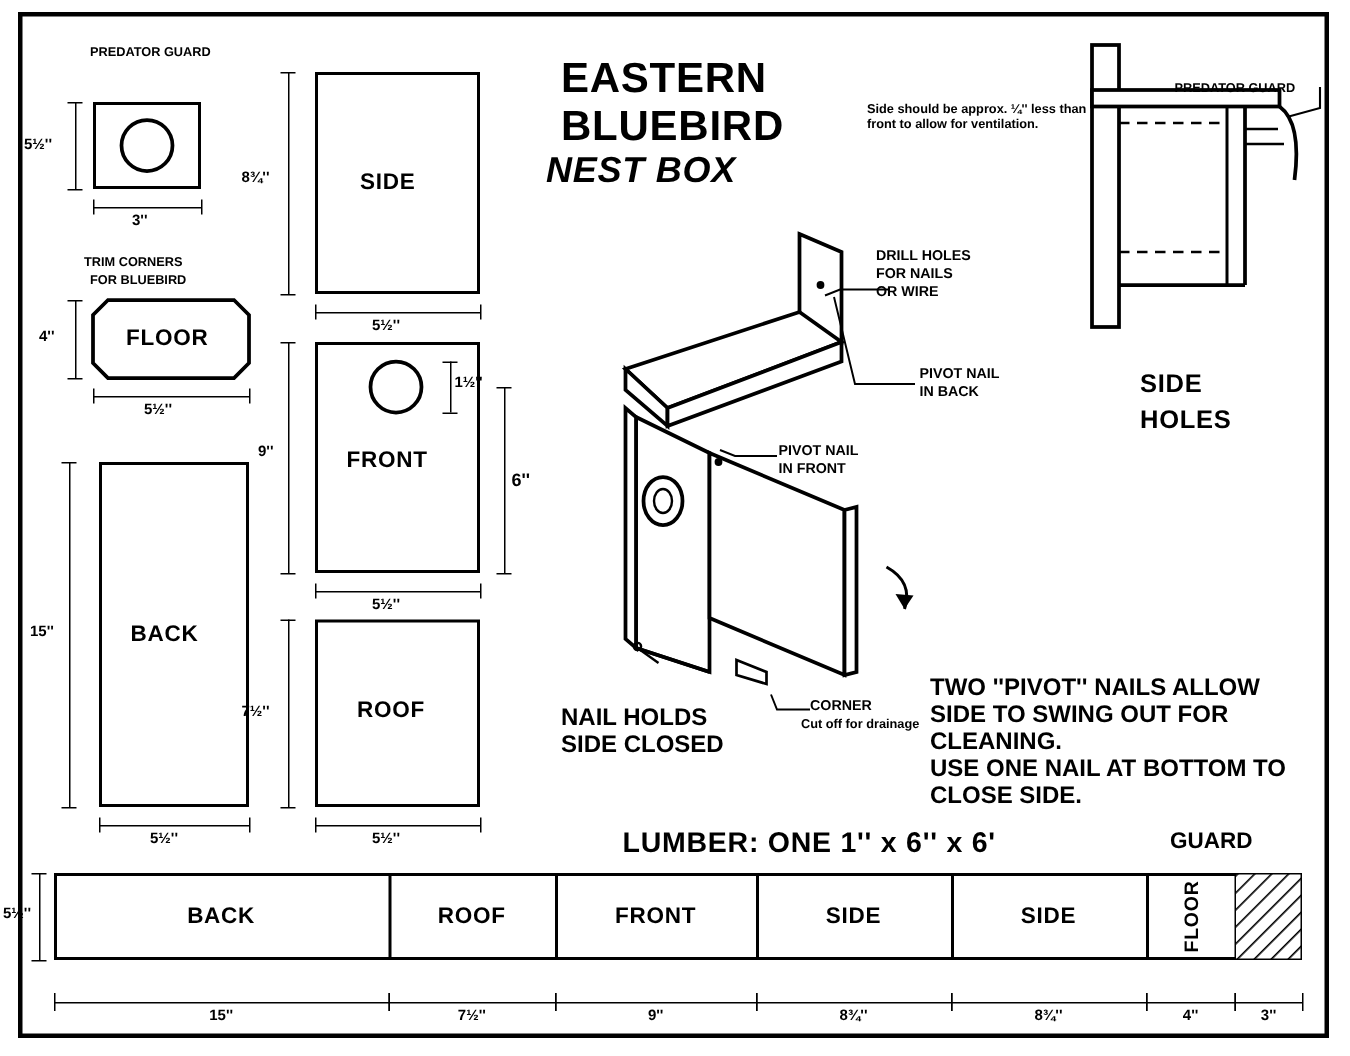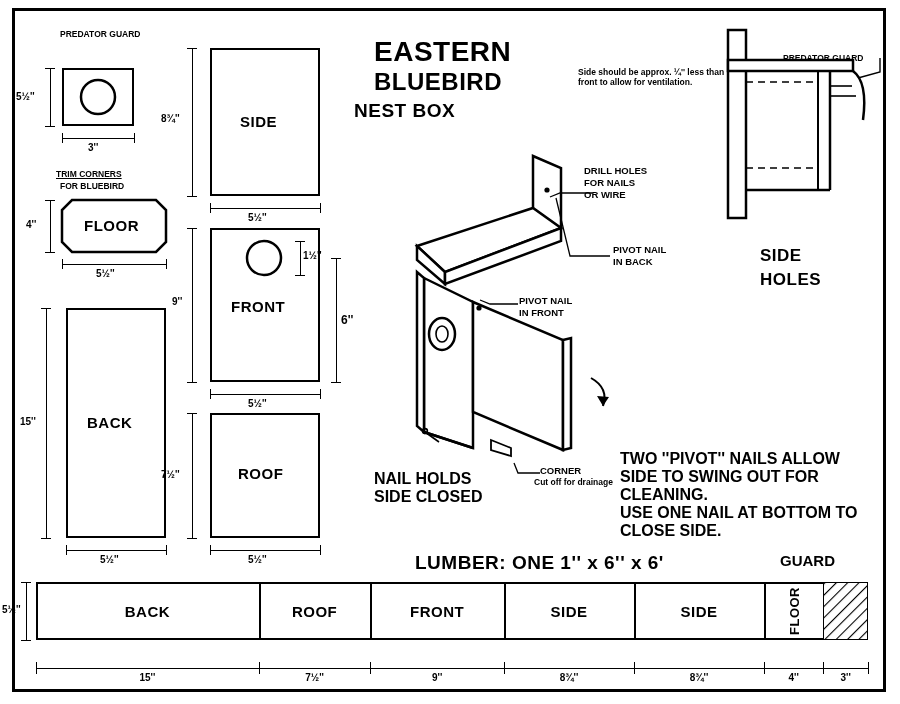--- a/index.html
+++ b/index.html
@@ -16,40 +16,40 @@
   svg{position:absolute;overflow:visible;}
   .part-name{position:absolute;font-weight:bold;font-size:15px;letter-spacing:0.5px;}
 </style>
 </head>
 <body>
 
 <div id="sheet">
   <div class="frame"></div>
 
   <div class="title" style="left:374px;top:36px;font-size:28px;">EASTERN</div>
-  <div class="title" style="left:374px;top:68px;font-size:24px;">BLUEBIRD</div>
-  <div class="title" style="left:354px;top:100px;font-size:19px;">NEST BOX</div>
+  <div class="title" style="left:374px;top:68px;font-size:28px;">BLUEBIRD</div>
+  <div class="title" style="left:364px;top:100px;font-size:24px;font-style:italic;">NEST BOX</div>
 
   <div class="tiny" style="left:60px;top:30px;">PREDATOR GUARD</div>
 
   <div class="box" style="left:62px;top:68px;width:72px;height:58px;"></div>
   <svg style="left:62px;top:68px;width:72px;height:58px;">
     <circle cx="36" cy="29" r="17" fill="#fff" stroke="#000" stroke-width="2.5"></circle>
   </svg>
 
   <div class="line-v" style="left:50px;top:68px;height:58px;"></div>
   <div class="line-h" style="left:45px;top:68px;width:10px;"></div>
   <div class="line-h" style="left:45px;top:126px;width:10px;"></div>
   <div class="dim" style="left:16px;top:91px;">5½''</div>
   <div class="line-h" style="left:62px;top:138px;width:72px;"></div>
   <div class="line-v" style="left:62px;top:133px;height:10px;"></div>
   <div class="line-v" style="left:134px;top:133px;height:10px;"></div>
   <div class="dim" style="left:88px;top:142px;">3''</div>
 
-  <div class="tiny" style="left:56px;top:170px;text-decoration:underline;">TRIM CORNERS</div>
+  <div class="tiny" style="left:56px;top:170px;">TRIM CORNERS</div>
   <div class="tiny" style="left:60px;top:182px;">FOR BLUEBIRD</div>
 
   <svg style="left:62px;top:200px;width:104px;height:52px;">
     <polygon points="10,0 94,0 104,10 104,42 94,52 10,52 0,42 0,10" fill="#fff" stroke="#000" stroke-width="2.5"></polygon>
   </svg>
   <div class="part-name" style="left:84px;top:217px;">FLOOR</div>
   <div class="line-v" style="left:50px;top:200px;height:52px;"></div>
   <div class="line-h" style="left:45px;top:200px;width:10px;"></div>
   <div class="line-h" style="left:45px;top:252px;width:10px;"></div>
   <div class="dim" style="left:26px;top:219px;">4''</div>

